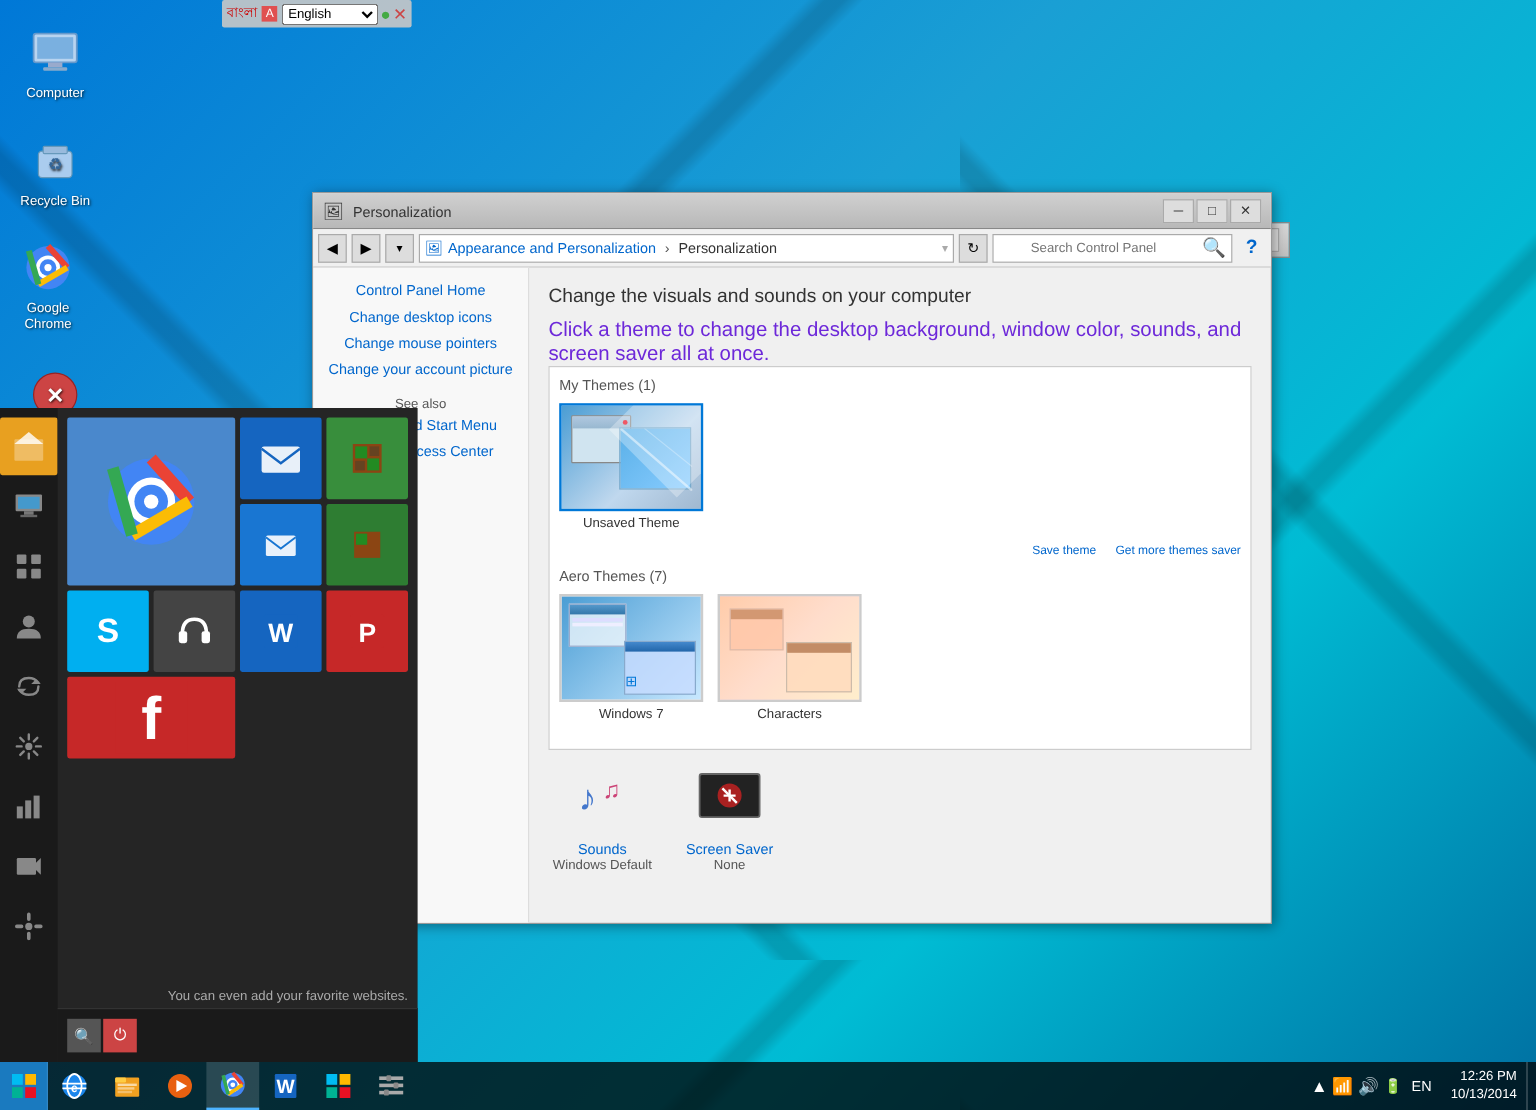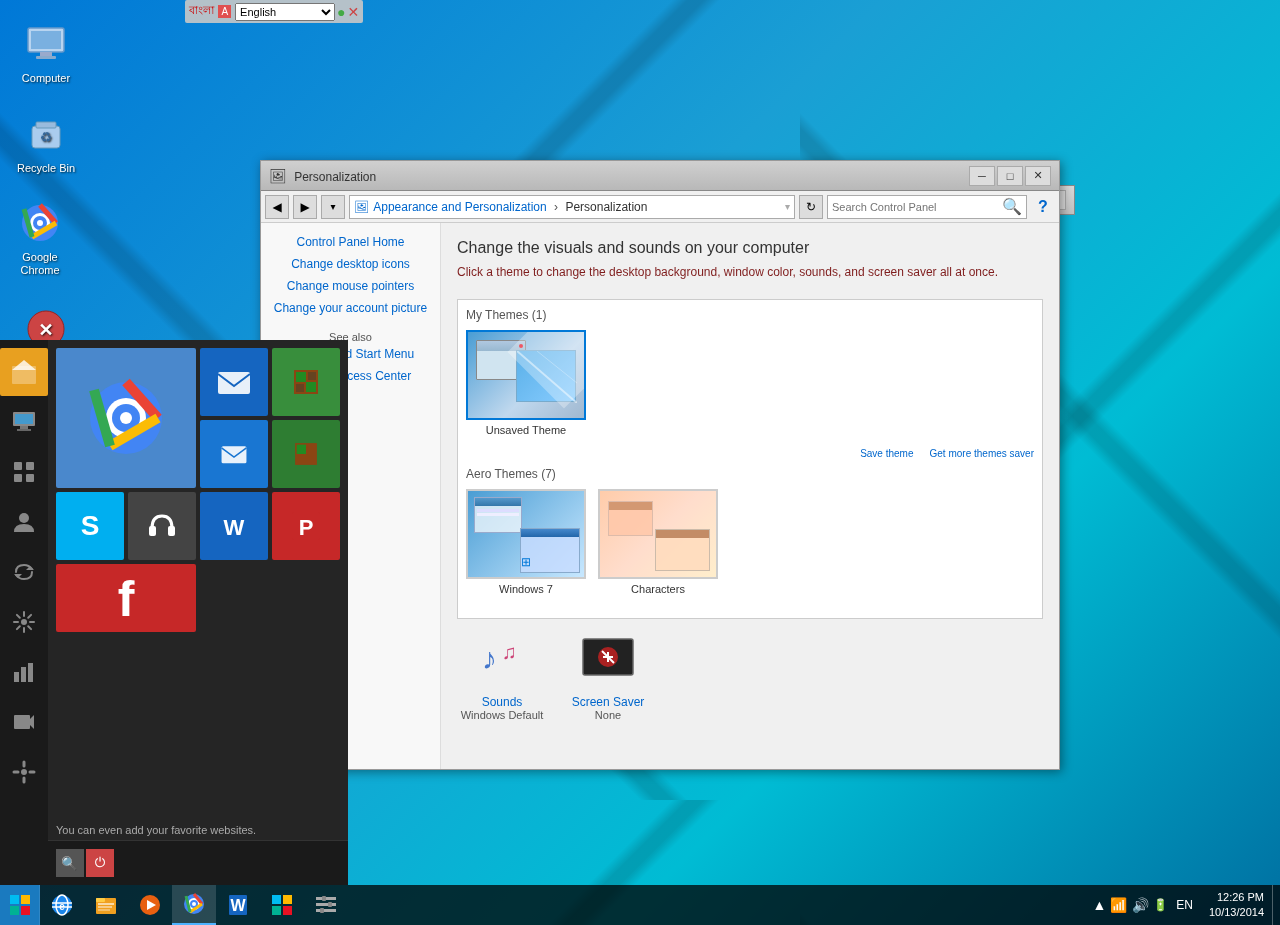--- a/index.html
+++ b/index.html
@@ -183,21 +183,21 @@
     }
 
     .search-box {
       width: 200px; height: 24px;
       background: white; border: 1px solid #aaa;
       display: flex; align-items: center;
       padding: 0 4px;
     }
 
     .search-box input {
-      flex: 1; border: none; outline: none; font-size: 11px; background: transparent;
+      flex: 1; border: none; outline: none; font-size: 11px; background: transparent; margin-left: 27px;
     }
 
     .cp-content {
       display: flex; flex: 1; overflow: hidden;
     }
 
     .cp-sidebar {
       width: 180px;
       background: #f8f8f8;
       border-right: 1px solid #ddd;
@@ -208,21 +208,21 @@
     .cp-sidebar a {
       display: block; color: #0066cc; font-size: 12px;
       text-decoration: none; margin-bottom: 8px; cursor: pointer;
     }
 
     .cp-main {
       flex: 1; padding: 16px; overflow: auto;
     }
 
     .cp-main h2 { font-size: 16px; color: #333; margin-bottom: 8px; font-weight: normal; }
-    .cp-main p { font-size: 12px; color: #7f1d1d; margin-bottom: 20px; }
+    .cp-main p { font-size: 17px; color: #6d28d9; margin-bottom: 0; }
 
     .themes-area {
       border: 1px solid #ccc; background: white;
       height: 320px; overflow-y: auto; padding: 8px;
       position: relative;
     }
 
     .themes-section-title { font-size: 12px; color: #555; margin-bottom: 8px; font-weight: normal; }
 
     .themes-row { display: flex; gap: 12px; flex-wrap: wrap; margin-bottom: 12px; }
@@ -293,21 +293,21 @@
 
   </style>
 </head>
 <body>
 
 <div class="desktop">
 
   <div class="language-bar">
     <span style="color:#cc0000; font-size:11px; font-family:serif;">বাংলা</span>
     <span style="background:#e05050; color:white; font-size:10px; padding:1px 3px; margin:0 2px;">A</span>
-    <select style="font-size:11px; height:18px; width:100px;">
+    <select style="font-size:11px; height:18px; width:80px;">
       <option>English</option>
       <option>বাংলা</option>
     </select>
     <span style="color:#44aa44; font-size:14px; cursor:pointer;">●</span>
     <span style="color:#cc4444; font-size:14px; cursor:pointer;">✕</span>
   </div>
 
   <div class="desktop-icon" style="top:20px; left:10px;">
     <div class="icon-img">
       <svg width="40" height="36" viewBox="0 0 40 36">
@@ -510,21 +510,21 @@
 
         <div class="tile wide" style="background:#c62828; width:140px; grid-column: span 2;">
           <svg width="60" height="60" viewBox="0 0 60 60">
             <rect x="0" y="0" width="60" height="60" fill="#c62828"></rect>
             <text x="30" y="48" text-anchor="middle" font-size="50" font-family="Arial" font-weight="bold" fill="white">f</text>
           </svg>
         </div>
 
       </div>
 
-      <div style="padding: 4px 8px; color: #aaa; font-size: 11px; text-align: left;">
+      <div style="padding: 4px 8px; color: #aaa; font-size: 11px; text-align: right;">
         <span>You can even add your favorite websites.</span>
       </div>
 
       <div class="start-search">
         <button style="width:28px; height:28px; background:#555; border:none; cursor:pointer; color:white;">🔍</button>
         <button style="width:28px; height:28px; background:#cc4444; border:none; cursor:pointer; color:white; margin-left:2px;">⏻</button>
       </div>
     </div>
   </div>
 

